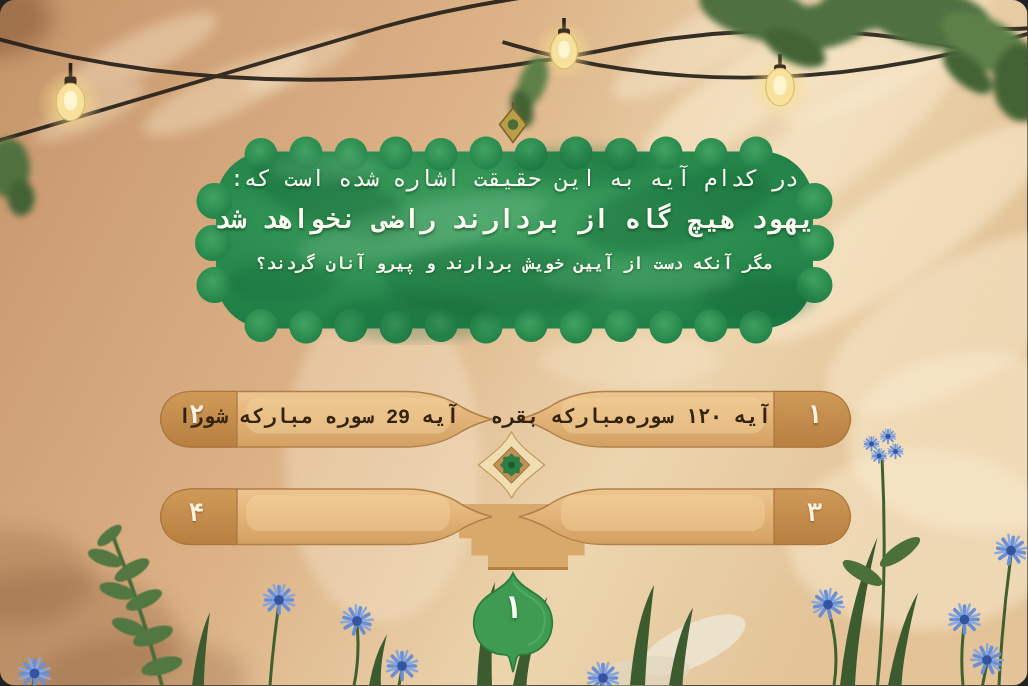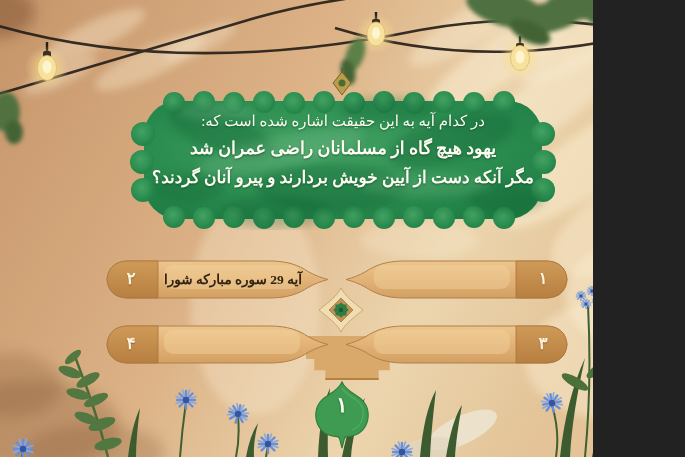--- a/index.html
+++ b/index.html
@@ -1,28 +1,28 @@
 <!DOCTYPE html>
 <html lang="fa"><head>
 <meta charset="utf-8">
 <style>
   html,body{margin:0;padding:0;background:#222;}
-  .stage{position:relative;width:593px;height:457px;overflow:hidden;
-         font-family:Liberation Serif, serif;}
+  .stage{position:relative;width:685px;height:457px;overflow:hidden;
+         font-family:Liberation Mono, monospace;border-radius:10px;}
   .stage svg{display:block;}
   .abs{position:absolute;}
   
   .q-panel{left:126px;top:90px;width:434px;height:140px;}
   .q-text{left:136px;top:100px;width:414px;height:120px;direction:rtl;
           text-align:center;color:#fdfdf2;z-index:5;}
   .q-line1{font-size:15px;line-height:26px;margin-top:8px;
            text-shadow:0 1px 2px rgba(10,60,30,.55);}
   .q-line2{font-size:17.5px;font-weight:bold;line-height:29px;
            text-shadow:0 1px 2px rgba(10,60,30,.6);}
-  .q-line3{font-size:17px;font-weight:bold;line-height:29px;
+  .q-line3{font-size:11px;font-weight:bold;line-height:29px;
            text-shadow:0 1px 2px rgba(10,60,30,.6);}
   
   .option{width:226px;height:47px;z-index:4;cursor:pointer;}
   .opt-label{position:absolute;top:0;height:47px;line-height:47px;direction:rtl;
              text-align:center;font-weight:bold;font-size:13.5px;color:#33230e;
              white-space:nowrap;}
   .opt-num{position:absolute;top:0;height:47px;line-height:46px;width:30px;
            text-align:center;font-weight:bold;font-size:17px;color:#fbf3e0;
            text-shadow:0 1px 1px rgba(90,50,10,.5);}
   .o1{left:344px;top:256px;} .o2{left:104px;top:256px;}
@@ -287,21 +287,21 @@
   </svg>
 
   <svg class="abs finial" viewBox="0 0 28 30">
     <line x1="14" y1="0" x2="14" y2="6" stroke="#6b5a2e" stroke-width="1.5"></line>
     <path d="M 14,4 L 23,15 L 14,27 L 5,15 Z" fill="#b99d48" stroke="#77622a" stroke-width="1"></path>
     <circle cx="14" cy="15" r="3.5" fill="#4c6b35"></circle>
   </svg>
 
   <div class="abs q-text" dir="rtl">
     <div class="q-line1">در کدام آیه به این حقیقت اشاره شده است که:</div>
-    <div class="q-line2">یهود هیچ گاه از مسلمانان راضی عمران شد</div>
+    <div class="q-line2">یهود هیچ گاه از بردارند راضی نخواهد شد</div>
     <div class="q-line3">مگر آنکه دست از آیین خویش بردارند و پیرو آنان گردند؟</div>
   </div>
 
   <div class="abs center-tab"></div>
 
   <div class="abs option o1">
     <svg width="226" height="47" viewBox="0 0 226 47">
       <defs>
         <linearGradient id="tanB" x1="0" y1="0" x2="0" y2="1">
           <stop offset="0" stop-color="#edc68d"></stop>
@@ -311,20 +311,21 @@
         <linearGradient id="tanC" x1="0" y1="0" x2="0" y2="1">
           <stop offset="0" stop-color="#cf9a58"></stop>
             <stop offset="1" stop-color="#b77f40"></stop>
         </linearGradient>
       </defs>
       <path d="M 223,23.5 C 222,12 215,5.5 203,5 L 60,5 C 42,5 31,9.5 22,15.5 C 15,19.5 8,22 2,23.5 C 8,25 15,27.5 22,31.5 C 31,37.5 42,42 60,42 L 203,42 C 215,41.5 222,35 223,23.5 Z" fill="url(#tanB)" stroke="#b0804a" stroke-width="1"></path>
       <path d="M 223,23.5 C 222,12 215,5.5 203,5 L 172,5 L 172,42 L 203,42 C 215,41.5 222,35 223,23.5 Z" fill="url(#tanC)" stroke="#a9753c" stroke-width="0.8"></path>
       <rect x="30" y="9" width="136" height="24" rx="9" fill="#f2d29e" opacity="0.45"></rect>
     </svg>
     <span class="opt-num num-right">۱</span>
+    <span class="opt-label lbl-right" dir="rtl">آیه ۱۲۰ سوره‌مبارکه بقره</span>
   </div>
 
   <div class="abs option o2">
     <svg width="226" height="47" viewBox="0 0 226 47">
       <path d="M 3,23.5 C 4,12 11,5.5 23,5 L 166,5 C 184,5 195,9.5 204,15.5 C 211,19.5 218,22 224,23.5 C 218,25 211,27.5 204,31.5 C 195,37.5 184,42 166,42 L 23,42 C 11,41.5 4,35 3,23.5 Z" fill="url(#tanB)" stroke="#b0804a" stroke-width="1"></path>
       <path d="M 3,23.5 C 4,12 11,5.5 23,5 L 54,5 L 54,42 L 23,42 C 11,41.5 4,35 3,23.5 Z" fill="url(#tanC)" stroke="#a9753c" stroke-width="0.8"></path>
       <rect x="60" y="9" width="136" height="24" rx="9" fill="#f2d29e" opacity="0.45"></rect>
     </svg>
     <span class="opt-num num-left">۲</span>
     <span class="opt-label lbl-left" dir="rtl">آیه 29 سوره مبارکه شورا</span>

